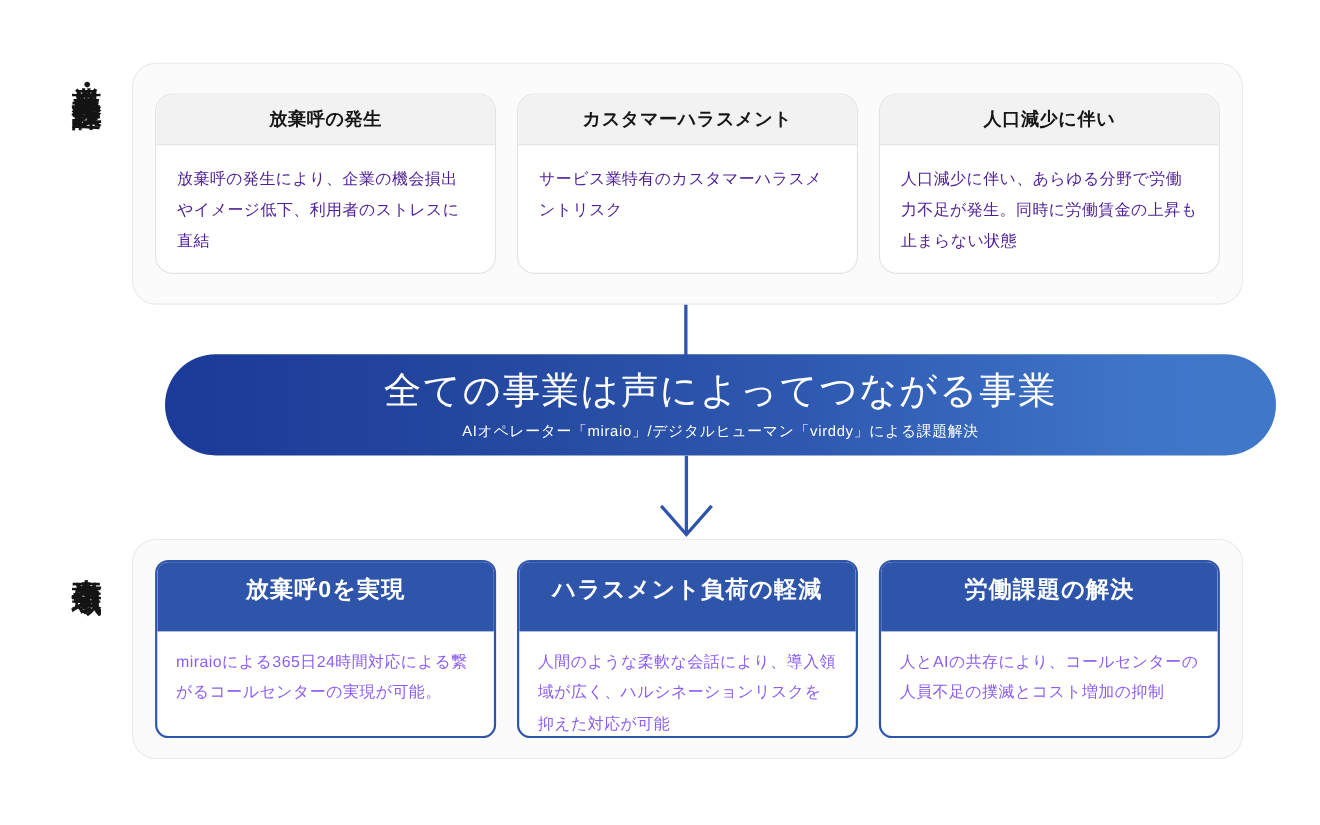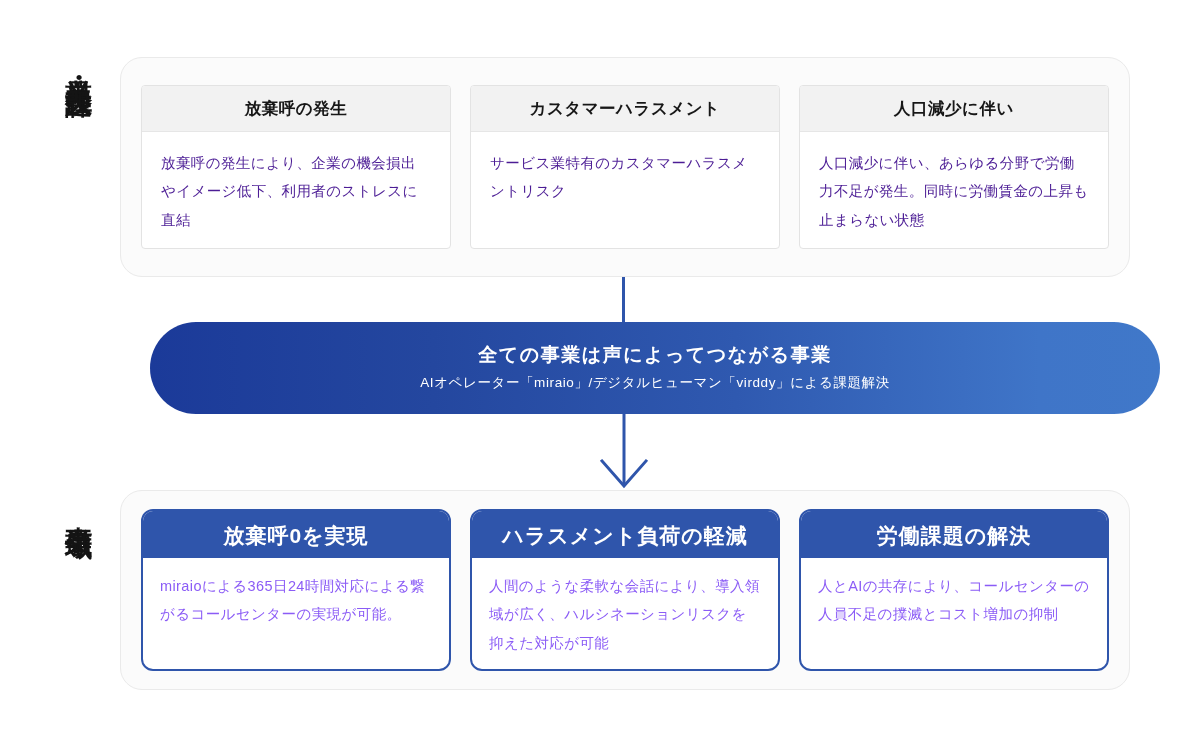--- a/index.html
+++ b/index.html
@@ -78,21 +78,21 @@
     padding: 27px 20px;
   }
   .business-cards {
     padding: 18px 20px;
   }
 
   .issue-card {
     flex: 1 1 0;
     background: #ffffff;
     border: 1px solid #e3e3e3;
-    border-radius: 4px;
+    border-radius: 16px;
     overflow: hidden;
     display: flex;
     flex-direction: column;
     box-sizing: border-box;
   }
   .issue-card-header {
     background: #f2f2f2;
     border-bottom: 1px solid #e6e6e6;
     text-align: center;
     font-weight: bold;
@@ -121,21 +121,21 @@
     flex-direction: column;
     box-sizing: border-box;
   }
   .biz-card-header {
     background: #2f55ab;
     color: #ffffff;
     text-align: center;
     font-weight: bold;
     font-size: 21px;
     letter-spacing: 1px;
-    padding: 11px 6px 8px;
+    padding: 11px 6px 24px;
   }
   .biz-card-body {
     flex: 1;
     padding: 14px 17px 8px;
     font-size: 14.5px;
     line-height: 1.95;
     letter-spacing: 0.4px;
     color: #8b5cf6;
   }
 
@@ -149,22 +149,22 @@
     border-radius: 46px;
     background: linear-gradient(90deg, #1b3a99 0%, #24479f 28%, #2f59b0 58%, #3f75c8 88%, #4078c9 100%);
     display: flex;
     flex-direction: column;
     align-items: center;
     justify-content: center;
     box-sizing: border-box;
   }
   #banner-title {
     color: #ffffff;
-    font-weight: bold;
-    font-size: 19px;
+    font-weight: normal;
+    font-size: 34px;
     letter-spacing: 1.5px;
     line-height: 1.2;
     text-align: center;
   }
   #banner-subtitle {
     color: #ffffff;
     font-size: 13.5px;
     letter-spacing: 0.6px;
     margin-top: 8px;
     text-align: center;

